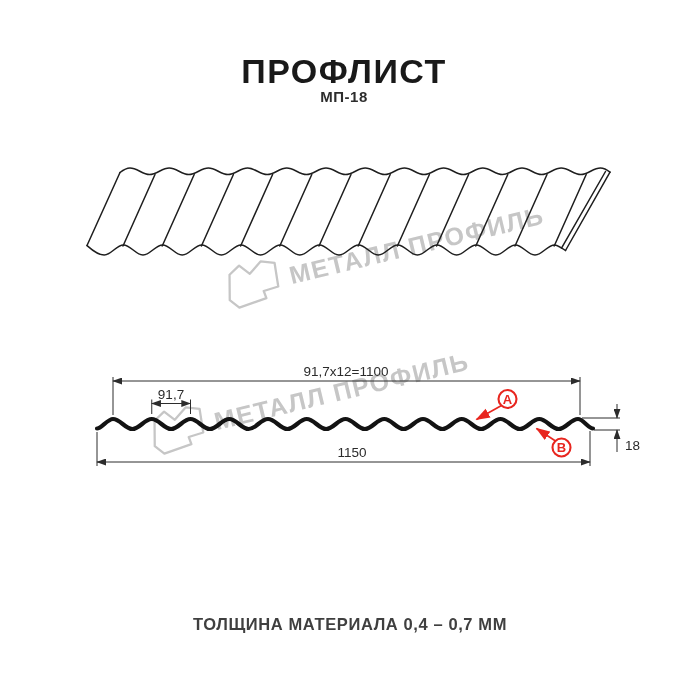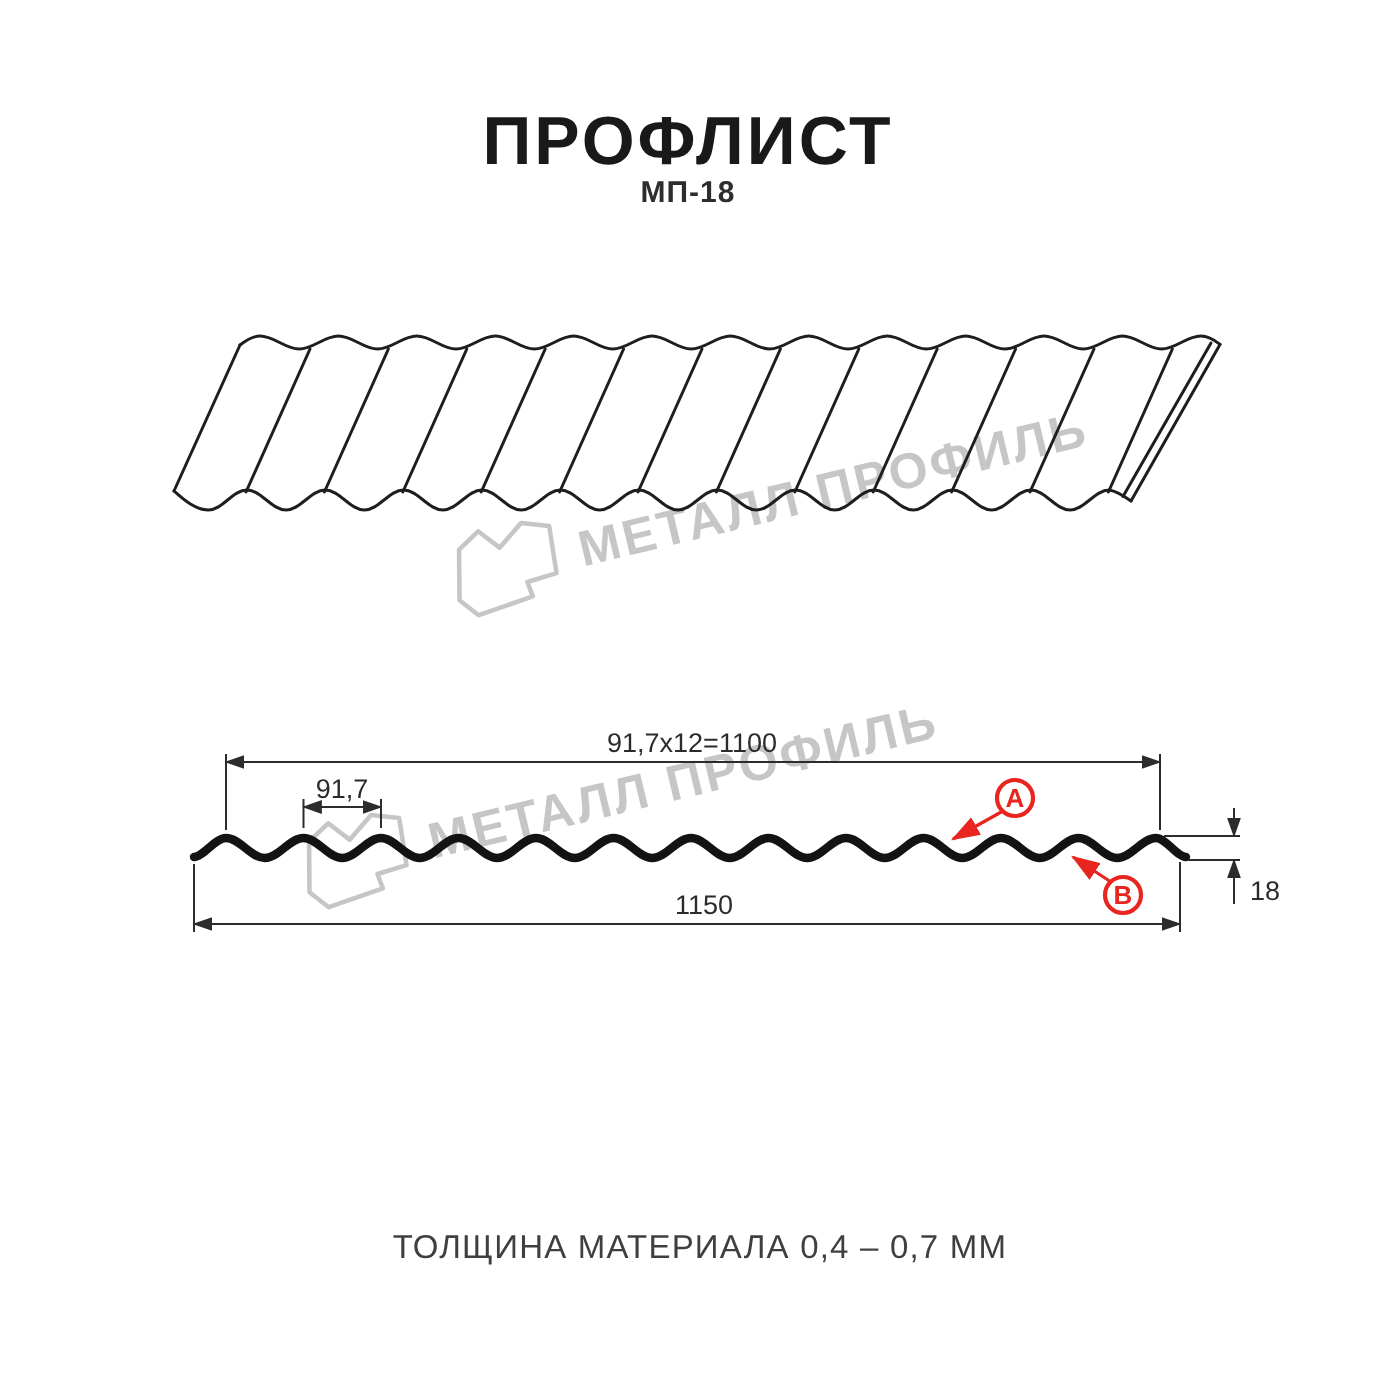--- a/index.html
+++ b/index.html
@@ -22,21 +22,21 @@
   svg.art{position:absolute;left:0;top:0;z-index:2;}
   .ln{stroke:#1e1e1e;stroke-width:1.5;fill:none;stroke-linecap:round;stroke-linejoin:round;}
   .dln{stroke:#2c2c2c;stroke-width:1;fill:none;}
   .wave{stroke:#131313;stroke-width:4.2;fill:none;stroke-linecap:round;}
   .dtxt{fill:#2b2b2b;font-size:13.5px;font-family:"Liberation Sans",sans-serif;}
   .red{stroke:#e8261f;fill:none;}
   .redtxt{fill:#e8261f;font-size:13px;font-weight:700;font-family:"Liberation Sans",sans-serif;}
 
   
   .ftr{position:absolute;top:615px;left:0;width:700px;text-align:center;z-index:3;
-       font-size:16.5px;font-weight:400;letter-spacing:.6px;color:#3f3f3f;}
+       font-size:16.5px;font-weight:700;letter-spacing:.6px;color:#3f3f3f;}
 </style>
 </head>
 <body>
 
 <div class="page">
 
   <div class="wm wm1">
     <svg width="57" height="47" viewBox="0 0 60 48">
       <polygon points="2,34 8,8 20,1 29,12 43,2 57,7 55,32 39,33 40,41 10,44" fill="none" stroke="#c6c6c6" stroke-width="2.4" stroke-linejoin="round"></polygon>
     </svg>

